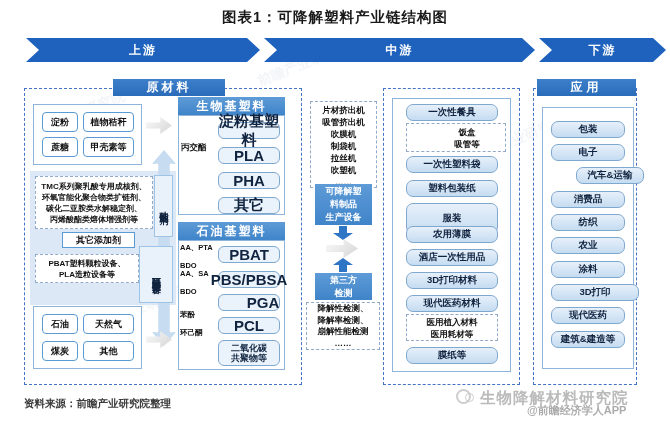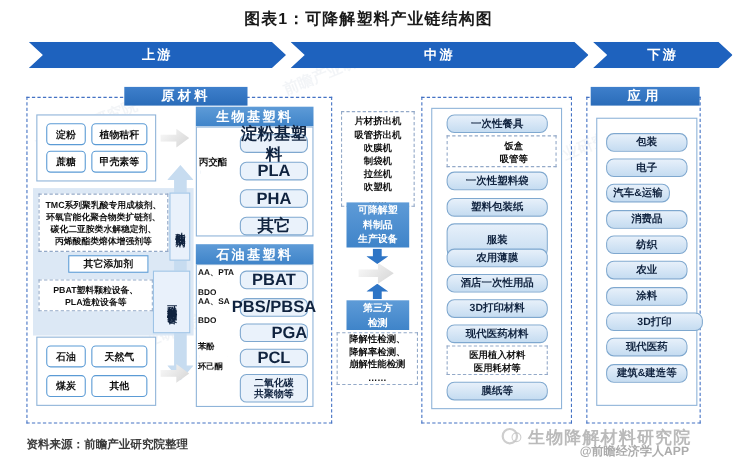--- a/index.html
+++ b/index.html
@@ -176,21 +176,21 @@
     <span>医用植入材料</span>
     <span>医用耗材等</span>
   </div>
   <div class="abs pill-b ctr" style="left:406px;top:347px;width:92px;height:17px;">膜纸等</div>
 
   <div class="abs panel" style="left:533px;top:88px;width:104px;height:297px;"></div>
   <div class="abs hdr-dark ctr" style="left:537px;top:79px;width:99px;height:17px;letter-spacing:4px;">应用</div>
   <div class="abs white-box" style="left:542px;top:107px;width:92px;height:262px;"></div>
   <div class="abs pill-b ctr" style="left:551px;top:121px;width:74px;height:17px;">包装</div>
   <div class="abs pill-b ctr" style="left:551px;top:144px;width:74px;height:17px;">电子</div>
-  <div class="abs pill-b ctr" style="left:551px;top:167px;width:58px;height:17px;">汽车&amp;运输</div>
+  <div class="abs pill-b ctr" style="left:576px;top:167px;width:68px;height:17px;">汽车&amp;运输</div>
   <div class="abs pill-b ctr" style="left:551px;top:191px;width:74px;height:17px;">消费品</div>
   <div class="abs pill-b ctr" style="left:551px;top:214px;width:74px;height:17px;">纺织</div>
   <div class="abs pill-b ctr" style="left:551px;top:237px;width:74px;height:17px;">农业</div>
   <div class="abs pill-b ctr" style="left:551px;top:261px;width:74px;height:17px;">涂料</div>
   <div class="abs pill-b ctr" style="left:551px;top:284px;width:88px;height:17px;">3D打印</div>
   <div class="abs pill-b ctr" style="left:551px;top:307px;width:74px;height:17px;">现代医药</div>
   <div class="abs pill-b ctr" style="left:551px;top:331px;width:74px;height:17px;">建筑&amp;建造等</div>
 
   <div class="abs src" style="left:24px;top:397px;">资料来源：前瞻产业研究院整理</div>
   <div class="abs wmlogo" style="left:456px;top:389px;width:15px;height:15px;"></div>

